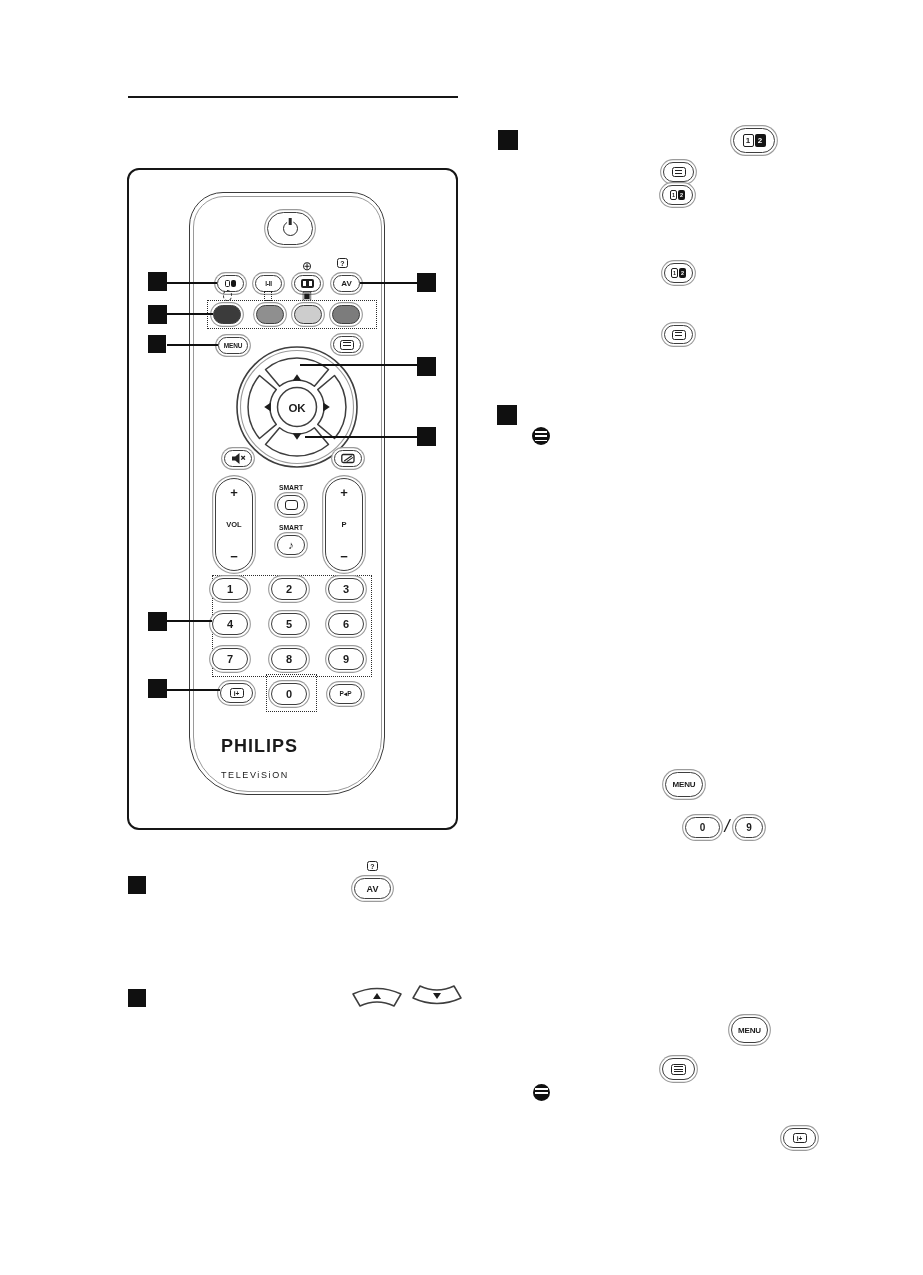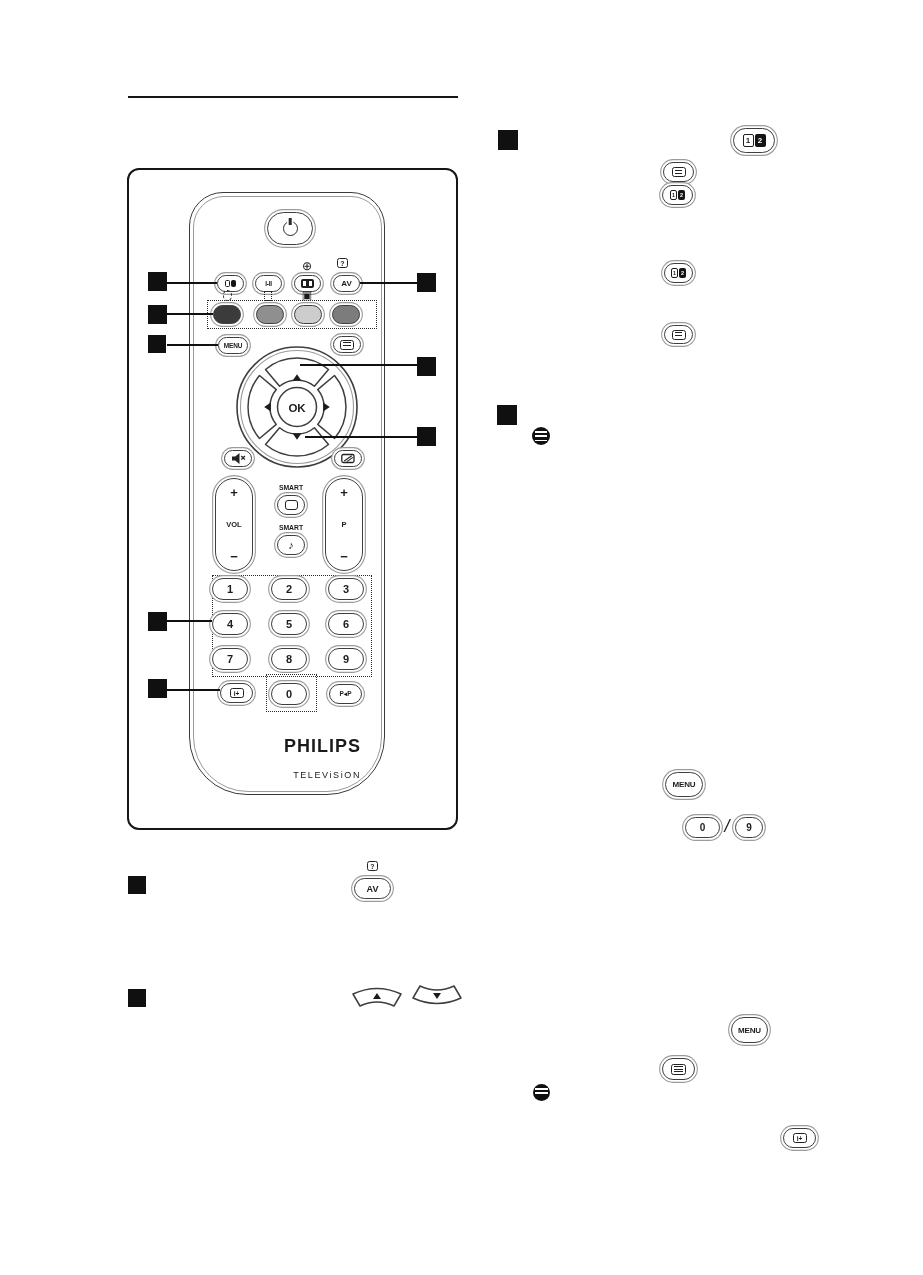--- a/index.html
+++ b/index.html
@@ -27,21 +27,21 @@
   .iplus{box-sizing:border-box;border:1.3px solid #202020;border-radius:2.5px;display:flex;align-items:center;justify-content:center;font-weight:bold}
   .listdot{position:absolute;background:#101010;border-radius:50%;display:flex;align-items:center;justify-content:center}
   .listdot i{display:block;width:72%;height:58%;background:repeating-linear-gradient(180deg,#fff 0 1.7px,transparent 1.7px 4.4px)}
   .qbox{box-sizing:border-box;border:1.3px solid #222;border-radius:2.5px;display:flex;align-items:center;justify-content:center;font-weight:bold;position:absolute;background:#fff}
   .timer{width:9px;height:9px;border:1.2px dashed #222;border-radius:50%}
   .zoomico{width:8px;height:8px;border:1.3px dotted #222}
   .fmt{width:13px;height:9px;background:#1d1d1d;border-radius:2px;position:relative}
   .fmt::before,.fmt::after{content:"";position:absolute;top:2px;width:2.6px;height:5px;background:#fff}
   .fmt::before{left:2.4px}.fmt::after{right:2.4px}
   .smarticon{width:11px;height:8px;border:1.5px solid #222;border-radius:3px}
-  .brand{position:absolute;text-align:right;font-weight:bold}
+  .brand{position:absolute;text-align:left;font-weight:bold}
   svg{position:absolute}
 </style>
 </head>
 <body>
 
 <div id="canvas">
 
   <div class="rule"></div>
 
   <div class="frame"></div>

